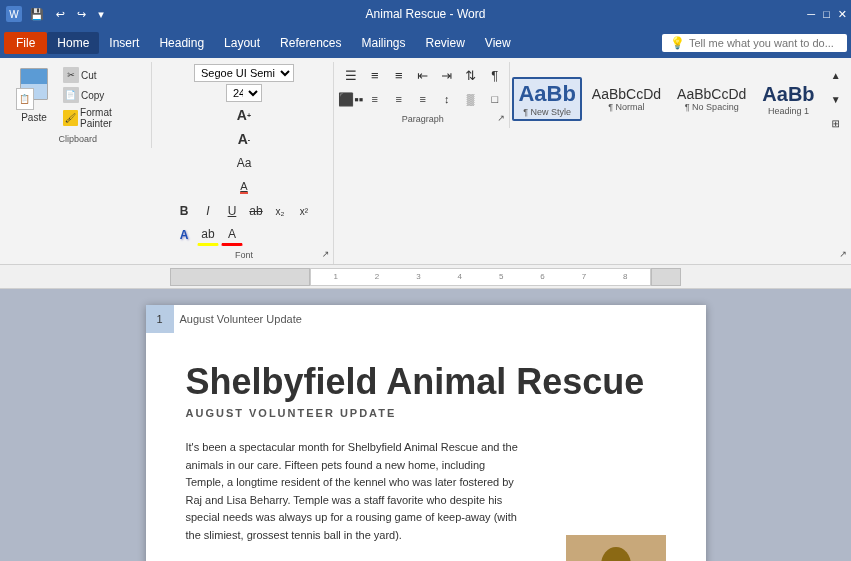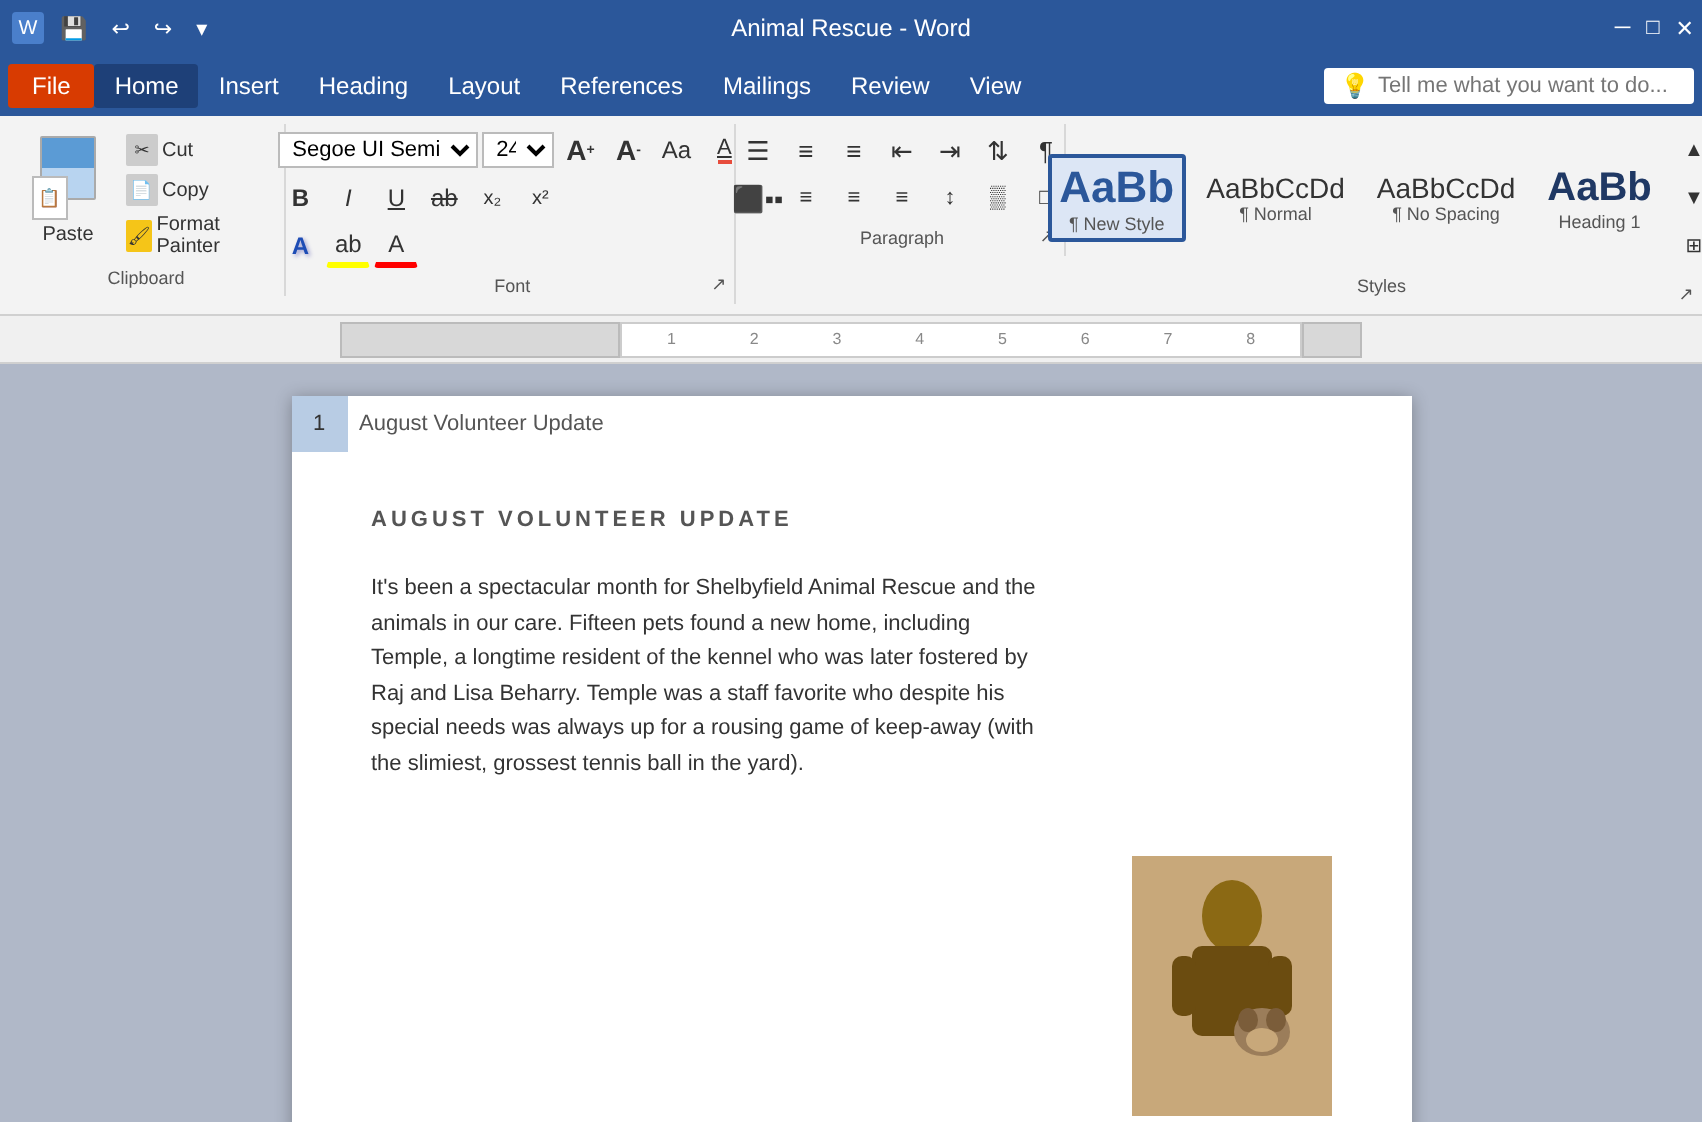--- a/index.html
+++ b/index.html
@@ -141,21 +141,21 @@
     }
     .small-icon {
       width: 16px; height: 16px;
       background: #ccc;
       border-radius: 1px;
       display: flex; align-items: center; justify-content: center;
       font-size: 9px;
     }
 
     
-    .font-group-row1 { display: flex; gap: 2px; align-items: center; }
+    .font-group-row1 { display: flex; gap: 2px; align-items: center; flex-direction: column; }
     .font-group-row2 { display: flex; gap: 2px; align-items: center; margin-top: 2px; }
     .font-group-row3 { display: flex; gap: 2px; align-items: center; margin-top: 2px; }
     .font-select {
       font-size: 11px; padding: 1px 2px; border: 1px solid #bbb; background: white; min-width: 100px; cursor: pointer;
     }
     .size-select {
       font-size: 11px; padding: 1px 2px; border: 1px solid #bbb; background: white; width: 36px; cursor: pointer;
     }
     .font-btn {
       width: 22px; height: 22px;
@@ -460,21 +460,20 @@
         <div class="style-item">
           <span class="style-preview" style="font-size:20px;color:#1f3864;font-weight:bold;">AaBb</span>
           <span class="style-label">Heading 1</span>
         </div>
         <div style="display:flex;flex-direction:column;gap:2px;justify-content:center;">
           <div class="para-btn" style="font-size:10px;">▲</div>
           <div class="para-btn" style="font-size:10px;">▼</div>
           <div class="para-btn" style="font-size:10px;">⊞</div>
         </div>
       </div>
-      <div class="ribbon-group-label">Styles</div>
     </div>
   </div>
 
   <div class="ruler-area">
     <div style="width:140px;background:#d8d8d8;height:18px;border:1px solid #bbb;"></div>
     <div class="ruler">
       <span class="ruler-mark">1</span>
       <span class="ruler-mark">2</span>
       <span class="ruler-mark">3</span>
       <span class="ruler-mark">4</span>
@@ -486,20 +485,21 @@
     <div style="width:30px;background:#d8d8d8;height:18px;border:1px solid #bbb;"></div>
   </div>
 
   <div class="doc-area">
     <div class="page">
 
       <div style="position:absolute;left:0;top:0;background:#b8cce4;width:28px;height:28px;display:flex;align-items:center;justify-content:center;font-size:11px;color:#333;">1</div>
       <span style="position:absolute;left:34px;top:8px;font-size:11px;color:#555;">August Volunteer Update</span>
 
       <div style="margin-top:36px;">
+        <h1 class="doc-title">Shelbyfield Animal Rescue</h1>
         <div class="doc-subtitle">August Volunteer Update</div>
         <p class="doc-body">It's been a spectacular month for Shelbyfield Animal Rescue and the animals in our care. Fifteen pets found a new home, including Temple, a longtime resident of the kennel who was later fostered by Raj and Lisa Beharry. Temple was a staff favorite who despite his special needs was always up for a rousing game of keep-away (with the slimiest, grossest tennis ball in the yard).</p>
       </div>
 
       <div class="photo-placeholder">
         <svg width="100" height="130" viewBox="0 0 100 130">
 
           <rect width="100" height="130" fill="#c8a87a"></rect>
 
           <ellipse cx="50" cy="30" rx="15" ry="18" fill="#8b6914"></ellipse>

